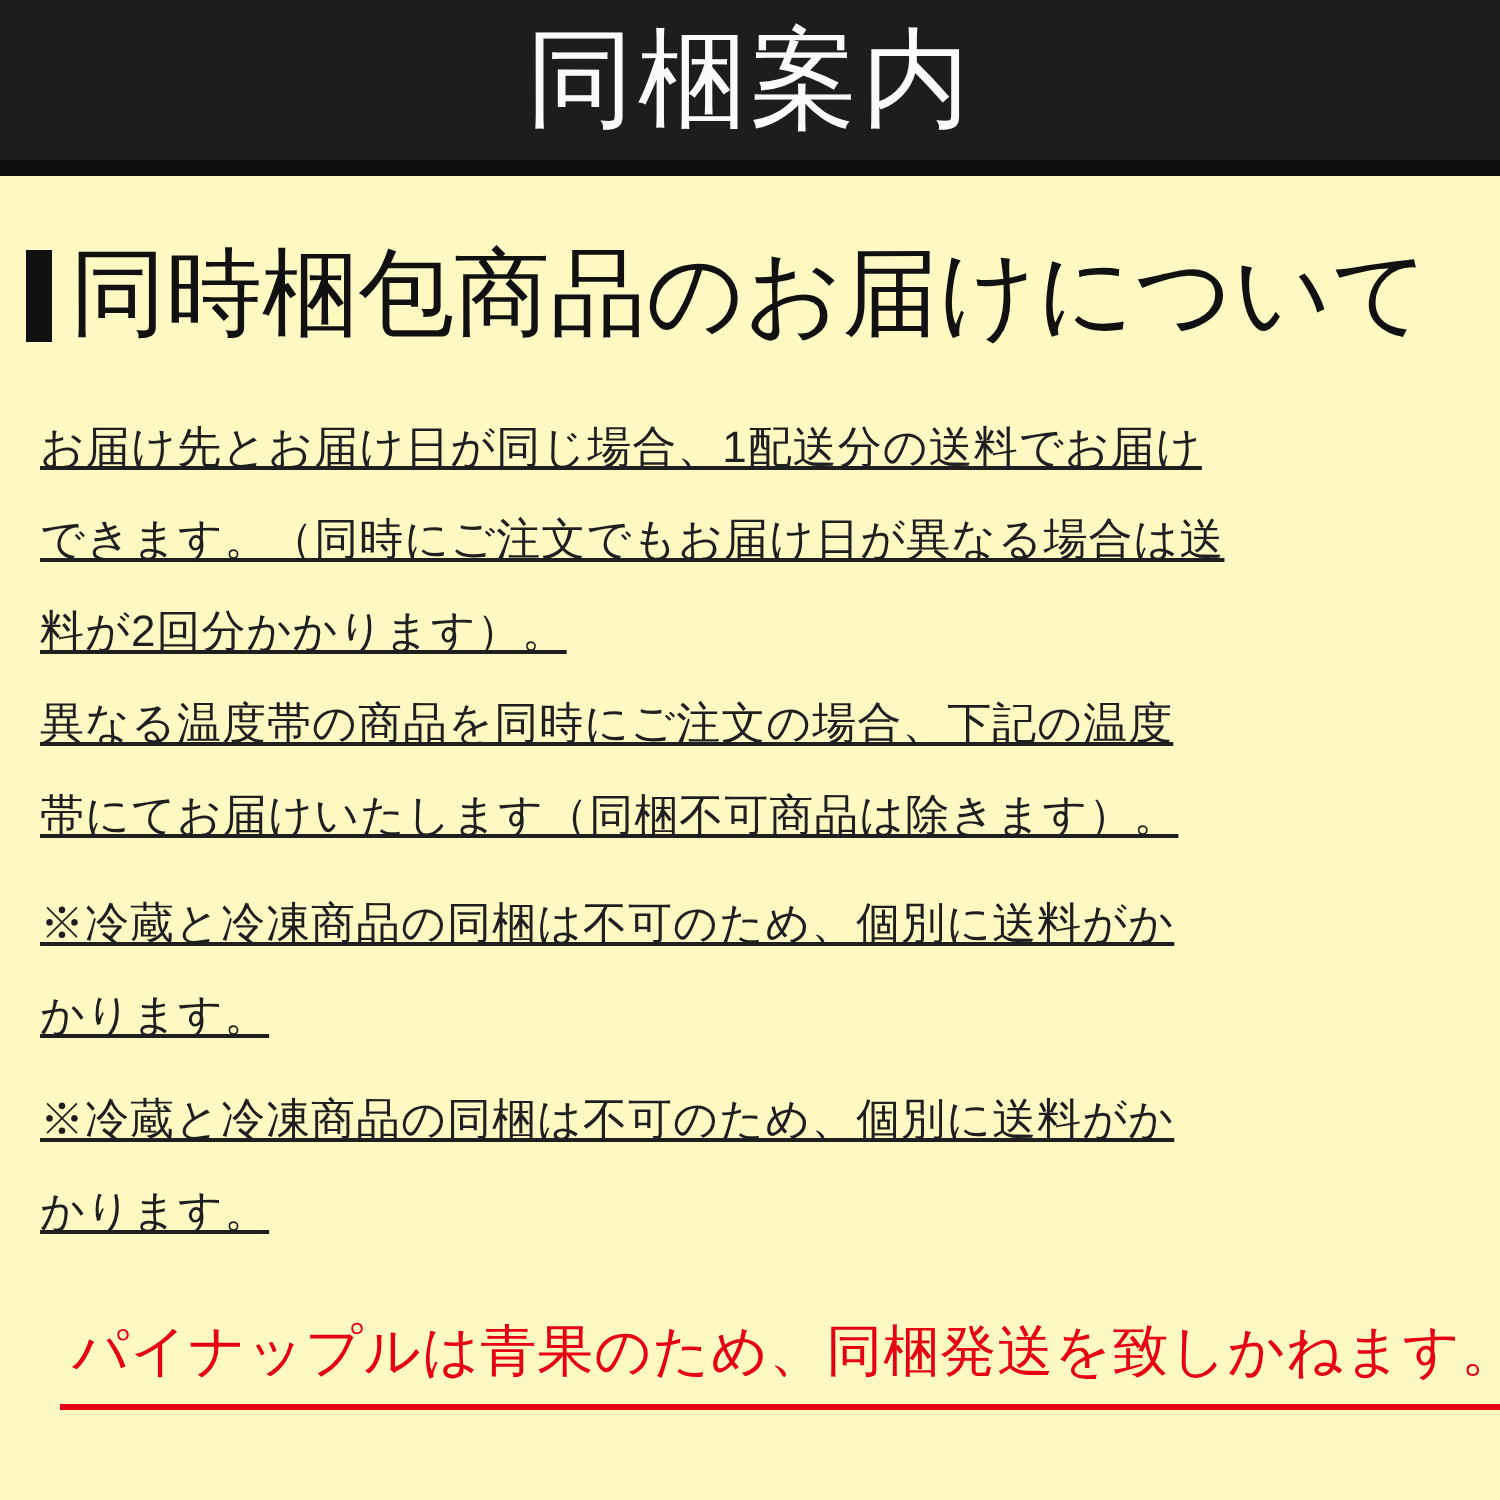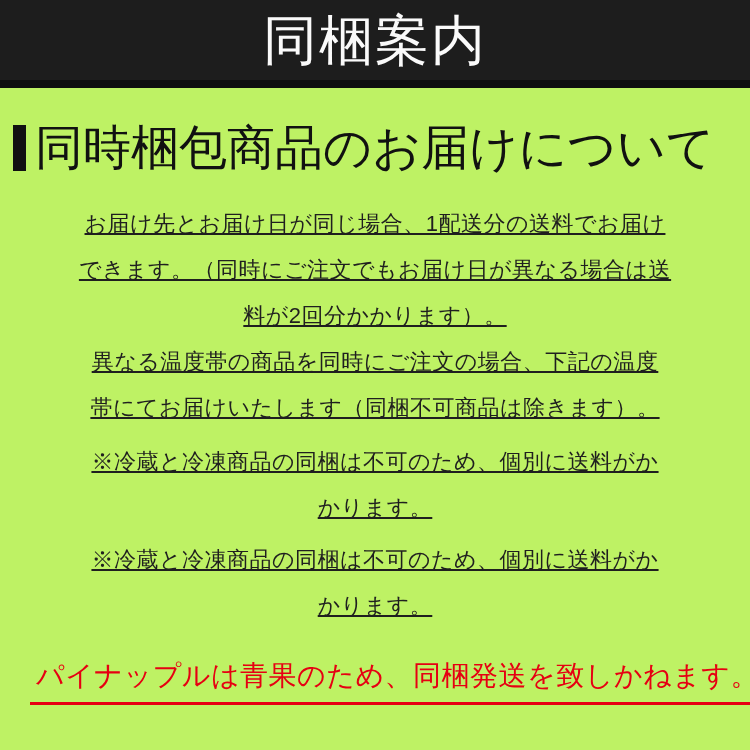--- a/index.html
+++ b/index.html
@@ -10,22 +10,21 @@
     width: 750px;
     height: 750px;
     background: #f8f8f8;
     font-family: "Liberation Sans", sans-serif;
     -webkit-font-smoothing: antialiased;
   }
   .page {
     width: 750px;
     height: 750px;
     overflow: hidden;
-    background: #bef264;
-    text-align: center;
+    background: #fef9c3;
   }
   
   .banner {
     height: 80px;
     background: #1d1d1d;
     border-bottom: 8px solid #0f0f0f;
     display: flex;
     align-items: center;
     justify-content: center;
   }

